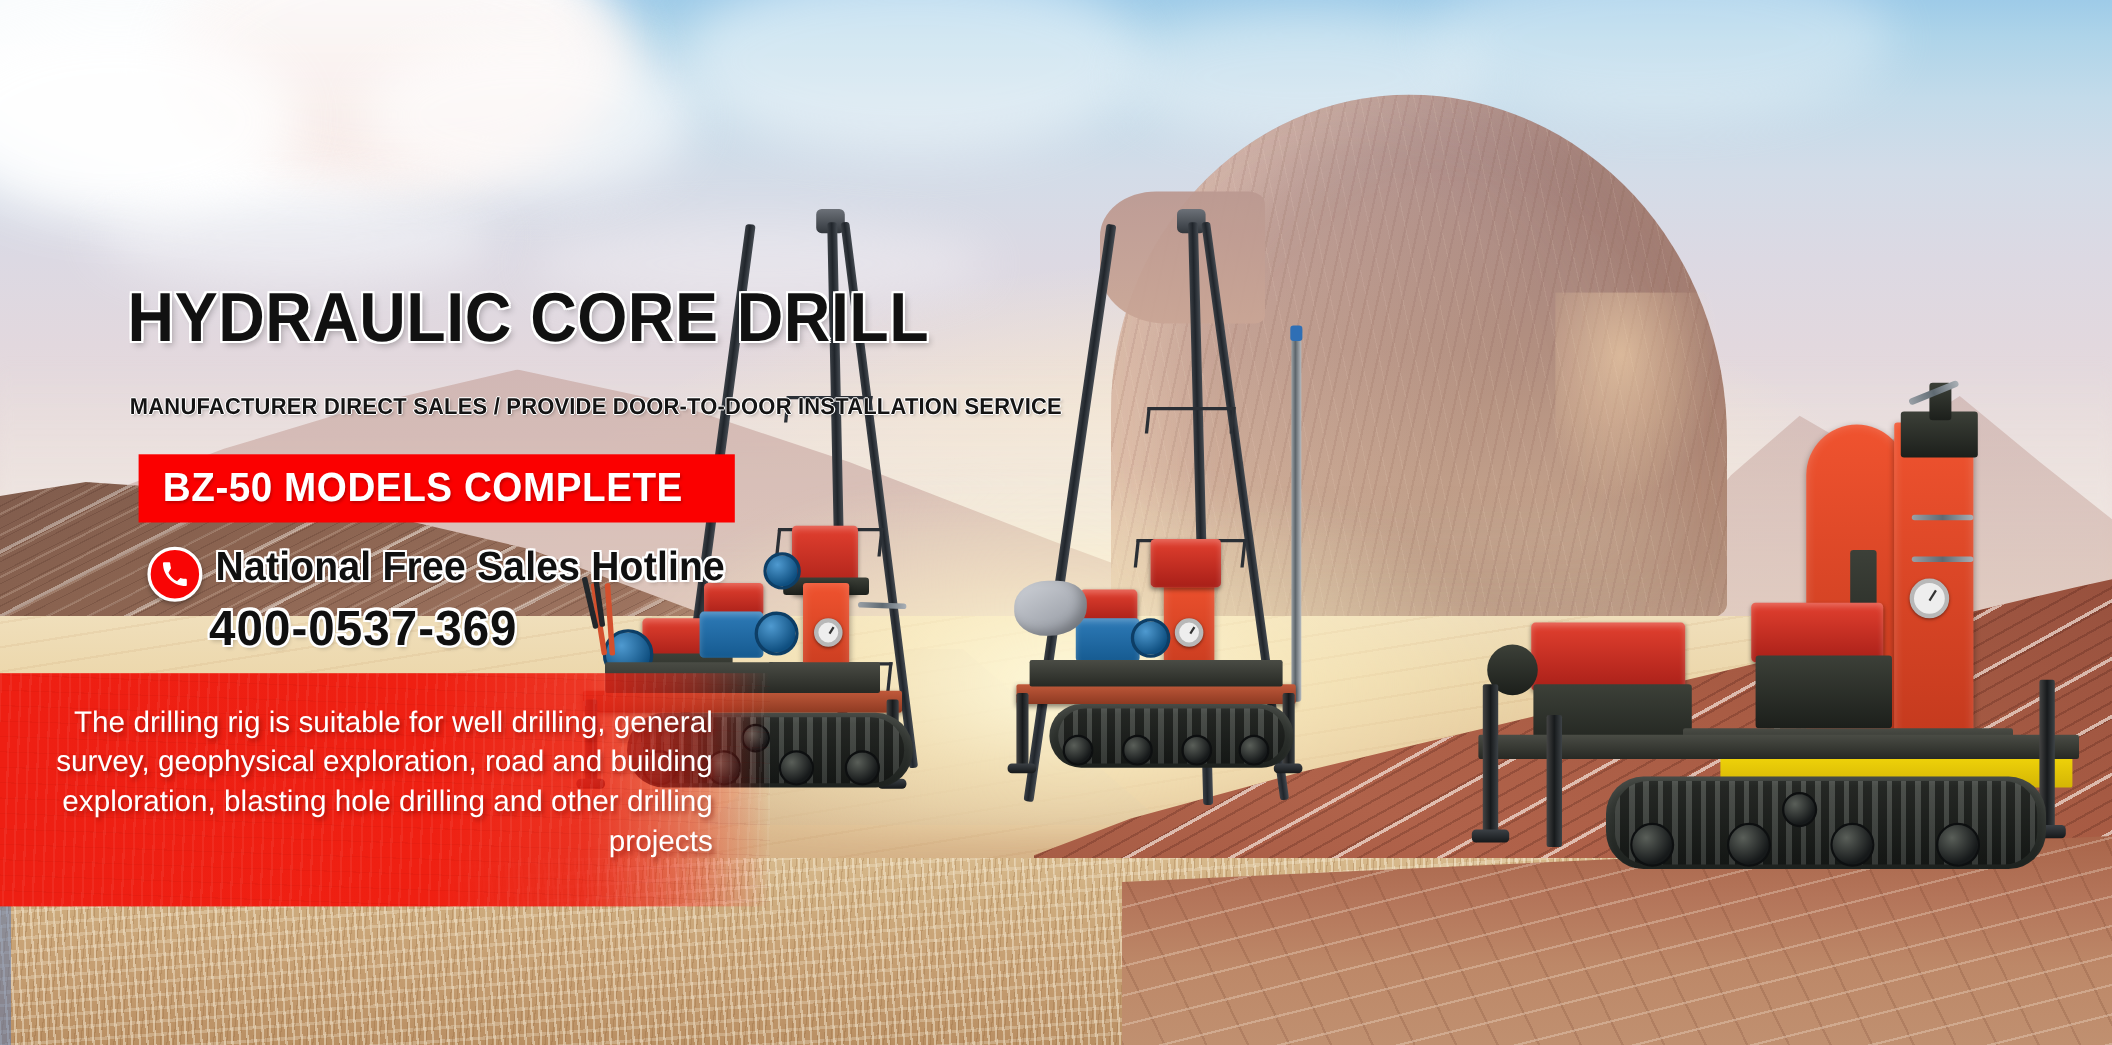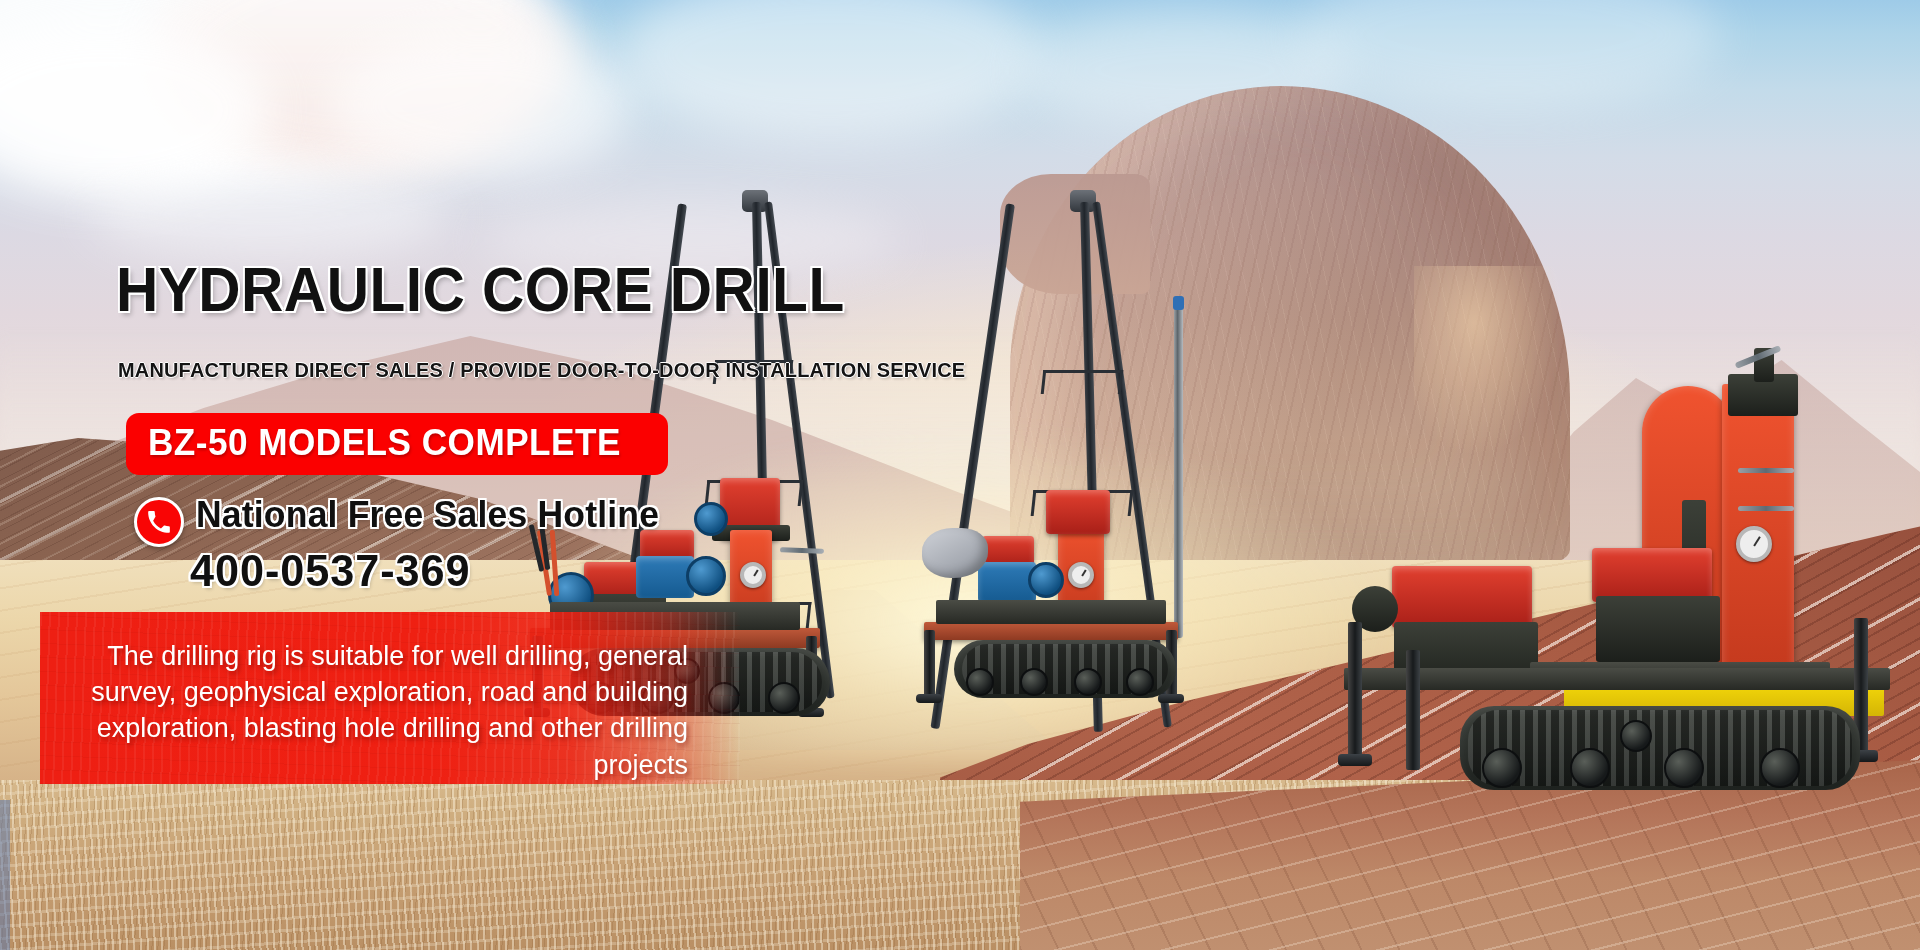--- a/index.html
+++ b/index.html
@@ -169,21 +169,21 @@
         text-shadow: -2px 0 0 #fff, 2px 0 0 #fff, 0 -2px 0 #fff, 0 2px 0 #fff,
                      -2px -2px 0 #fff, 2px -2px 0 #fff, -2px 2px 0 #fff, 2px 2px 0 #fff,
                      3px 4px 6px rgba(0,0,0,.25); }
   .subline{ position:absolute; left:118px; top:358px; font-size:21px; font-weight:700;
         letter-spacing:.2px; color:#141414;
         font-family:"Liberation Sans Narrow","Liberation Sans",sans-serif;
         transform:scaleX(.95); transform-origin:left center;
         text-shadow:-1px 0 0 #fff,1px 0 0 #fff,0 -1px 0 #fff,0 1px 0 #fff,2px 2px 3px rgba(0,0,0,.2); }
 
   .badge{ position:absolute; left:126px; top:413px; background:#fb0000;
-        padding:9px 22px 11px 22px;border-radius:13px; }
+        padding:9px 22px 11px 22px; }
   .badge span{ font-size:37px; font-weight:700; color:#fff; letter-spacing:.5px; white-space:nowrap;
         font-family:"Liberation Sans Narrow","Liberation Sans",sans-serif;
         transform:scaleX(.95); display:inline-block; transform-origin:left center;
         text-shadow:1px 2px 3px rgba(0,0,0,.25); }
 
   .phone-icon{ position:absolute; left:134px; top:497px; width:50px; height:50px;
         border-radius:50%; background:#f90505; border:3px solid #fff;
         box-shadow:0 2px 5px rgba(0,0,0,.35);
         display:flex; align-items:center; justify-content:center; }
 
@@ -196,23 +196,23 @@
                     2px 3px 4px rgba(0,0,0,.22); }
   .hotnum{ position:absolute; left:190px; top:545px; font-size:45px; font-weight:700;
         color:#101010; letter-spacing:1px; white-space:nowrap;
         font-family:"Liberation Sans Narrow","Liberation Sans",sans-serif;
         transform:scaleX(.96); transform-origin:left center;
         text-shadow:-2px 0 0 #fff,2px 0 0 #fff,0 -2px 0 #fff,0 2px 0 #fff,
                     -2px -2px 0 #fff,2px -2px 0 #fff,-2px 2px 0 #fff,2px 2px 0 #fff,
                     2px 3px 4px rgba(0,0,0,.22); }
 
   
-  .redpanel{ position:absolute; left:0; top:612px; width:700px; height:172px;
+  .redpanel{ position:absolute; left:0; top:612px; width:700px; height:212px;
         background:linear-gradient(90deg, #ee1f13 0%, #ef2012 56%, rgba(237,32,18,.88) 76%,
-                   rgba(237,40,24,.45) 90%, rgba(237,50,30,0) 100%);margin-left:40px; }
+                   rgba(237,40,24,.45) 90%, rgba(237,50,30,0) 100%); }
   .redpanel-tex{ position:absolute; inset:0; opacity:.28;
         background:repeating-linear-gradient(92deg, rgba(255,255,255,.22) 0 2px, rgba(255,255,255,0) 2px 9px),
                    repeating-linear-gradient(2deg, rgba(120,0,0,.20) 0 1px, rgba(120,0,0,0) 1px 14px); }
   .redpanel p{ position:relative; margin:26px 52px 0 0; text-align:right;
         font-size:27px; line-height:1.34; color:#fff; font-weight:400;
         font-family:"Liberation Sans Narrow","Liberation Sans",sans-serif;
         text-shadow:2px 3px 4px rgba(120,10,0,.55); }
 </style>
 </head>
 <body>

